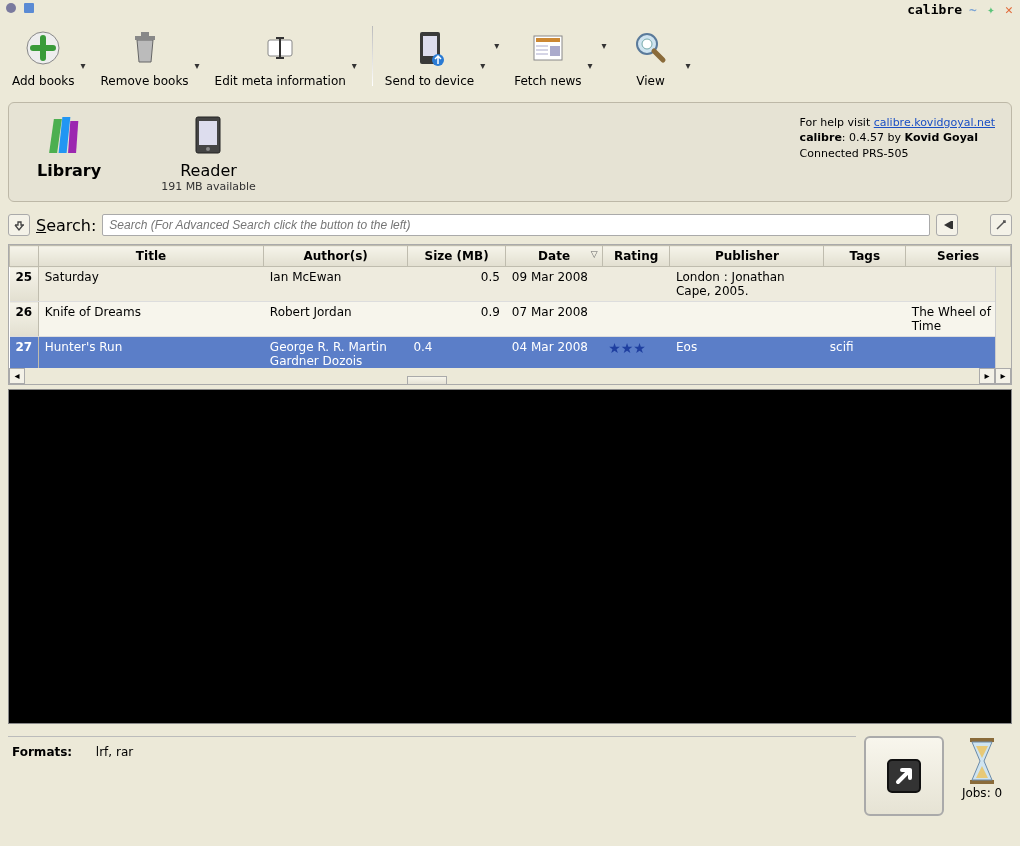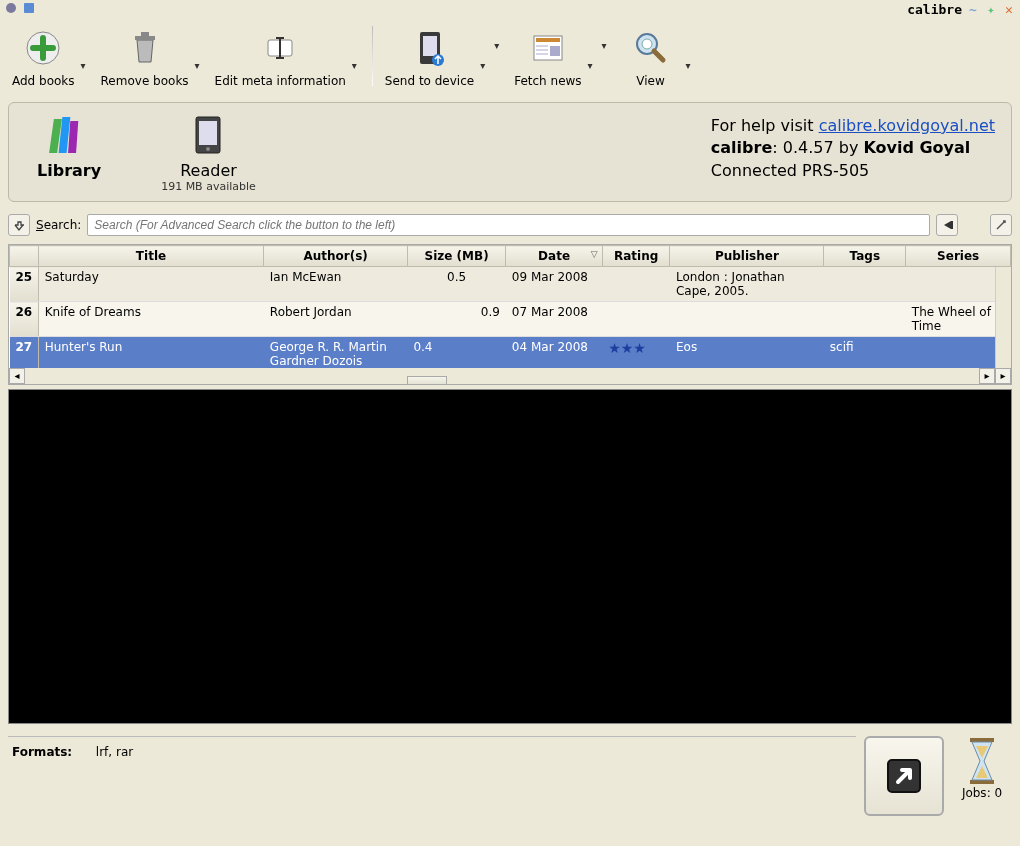--- a/index.html
+++ b/index.html
@@ -67,40 +67,40 @@
   padding: 8px;
   align-items: flex-start;
 }
 .device-items { display: flex; gap: 60px; padding-left: 20px; }
 .device-item { text-align: center; cursor: pointer; }
 .device-item .dev-icon { width: 48px; height: 48px; margin: 0 auto; }
 .device-item .dev-label { font-size: 16px; margin-top: 2px; }
 .device-item .dev-sub { font-size: 11px; color: #333; }
 .help-box {
   margin-left: auto;
-  font-size: 16px;
+  font-size: 11px;
   line-height: 1.4;
   padding: 4px 8px;
 }
 .help-box a { color: #1a4fc4; text-decoration: underline; }
 .search-row {
   display: flex;
   align-items: center;
   padding: 4px 8px;
   gap: 6px;
 }
 .search-row .icon-btn {
   width: 22px; height: 22px;
   border: 1px solid #aaa;
   background: #f4f2e8;
   display: flex; align-items: center; justify-content: center;
   cursor: pointer;
   border-radius: 3px;
 }
-.search-label { font-size: 12px; }
+.search-label { font-size: 16px; }
 .search-input {
   flex: 1;
   height: 22px;
   border: 1px solid #aaa;
   background: #fff;
   padding: 0 6px;
   font-size: 12px;
   color: #999;
   font-style: italic;
   border-radius: 2px;
@@ -397,21 +397,21 @@
           <th>Publisher</th>
           <th>Tags</th>
           <th>Series</th>
         </tr>
       </thead>
       <tbody>
         <tr class="row-even">
           <td class="numcell" style="white-space: pre-line;">25</td>
           <td style="white-space: pre-line;">Saturday</td>
           <td style="white-space: pre-line;">Ian McEwan</td>
-          <td style="text-align: center; white-space: pre-line;">0.5</td>
+          <td style="text-align: right; white-space: pre-line;">0.5</td>
           <td style="white-space: pre-line;">09 Mar 2008</td>
           <td><span class="star"></span></td>
           <td style="white-space: pre-line;">London : Jonathan Cape, 2005.</td>
           <td style="white-space: pre-line;"></td>
           <td style="white-space: pre-line;"></td>
         </tr>
         <tr class="row-odd">
           <td class="numcell" style="white-space: pre-line;">26</td>
           <td style="white-space: pre-line;">Knife of Dreams</td>
           <td style="white-space: pre-line;">Robert Jordan</td>

